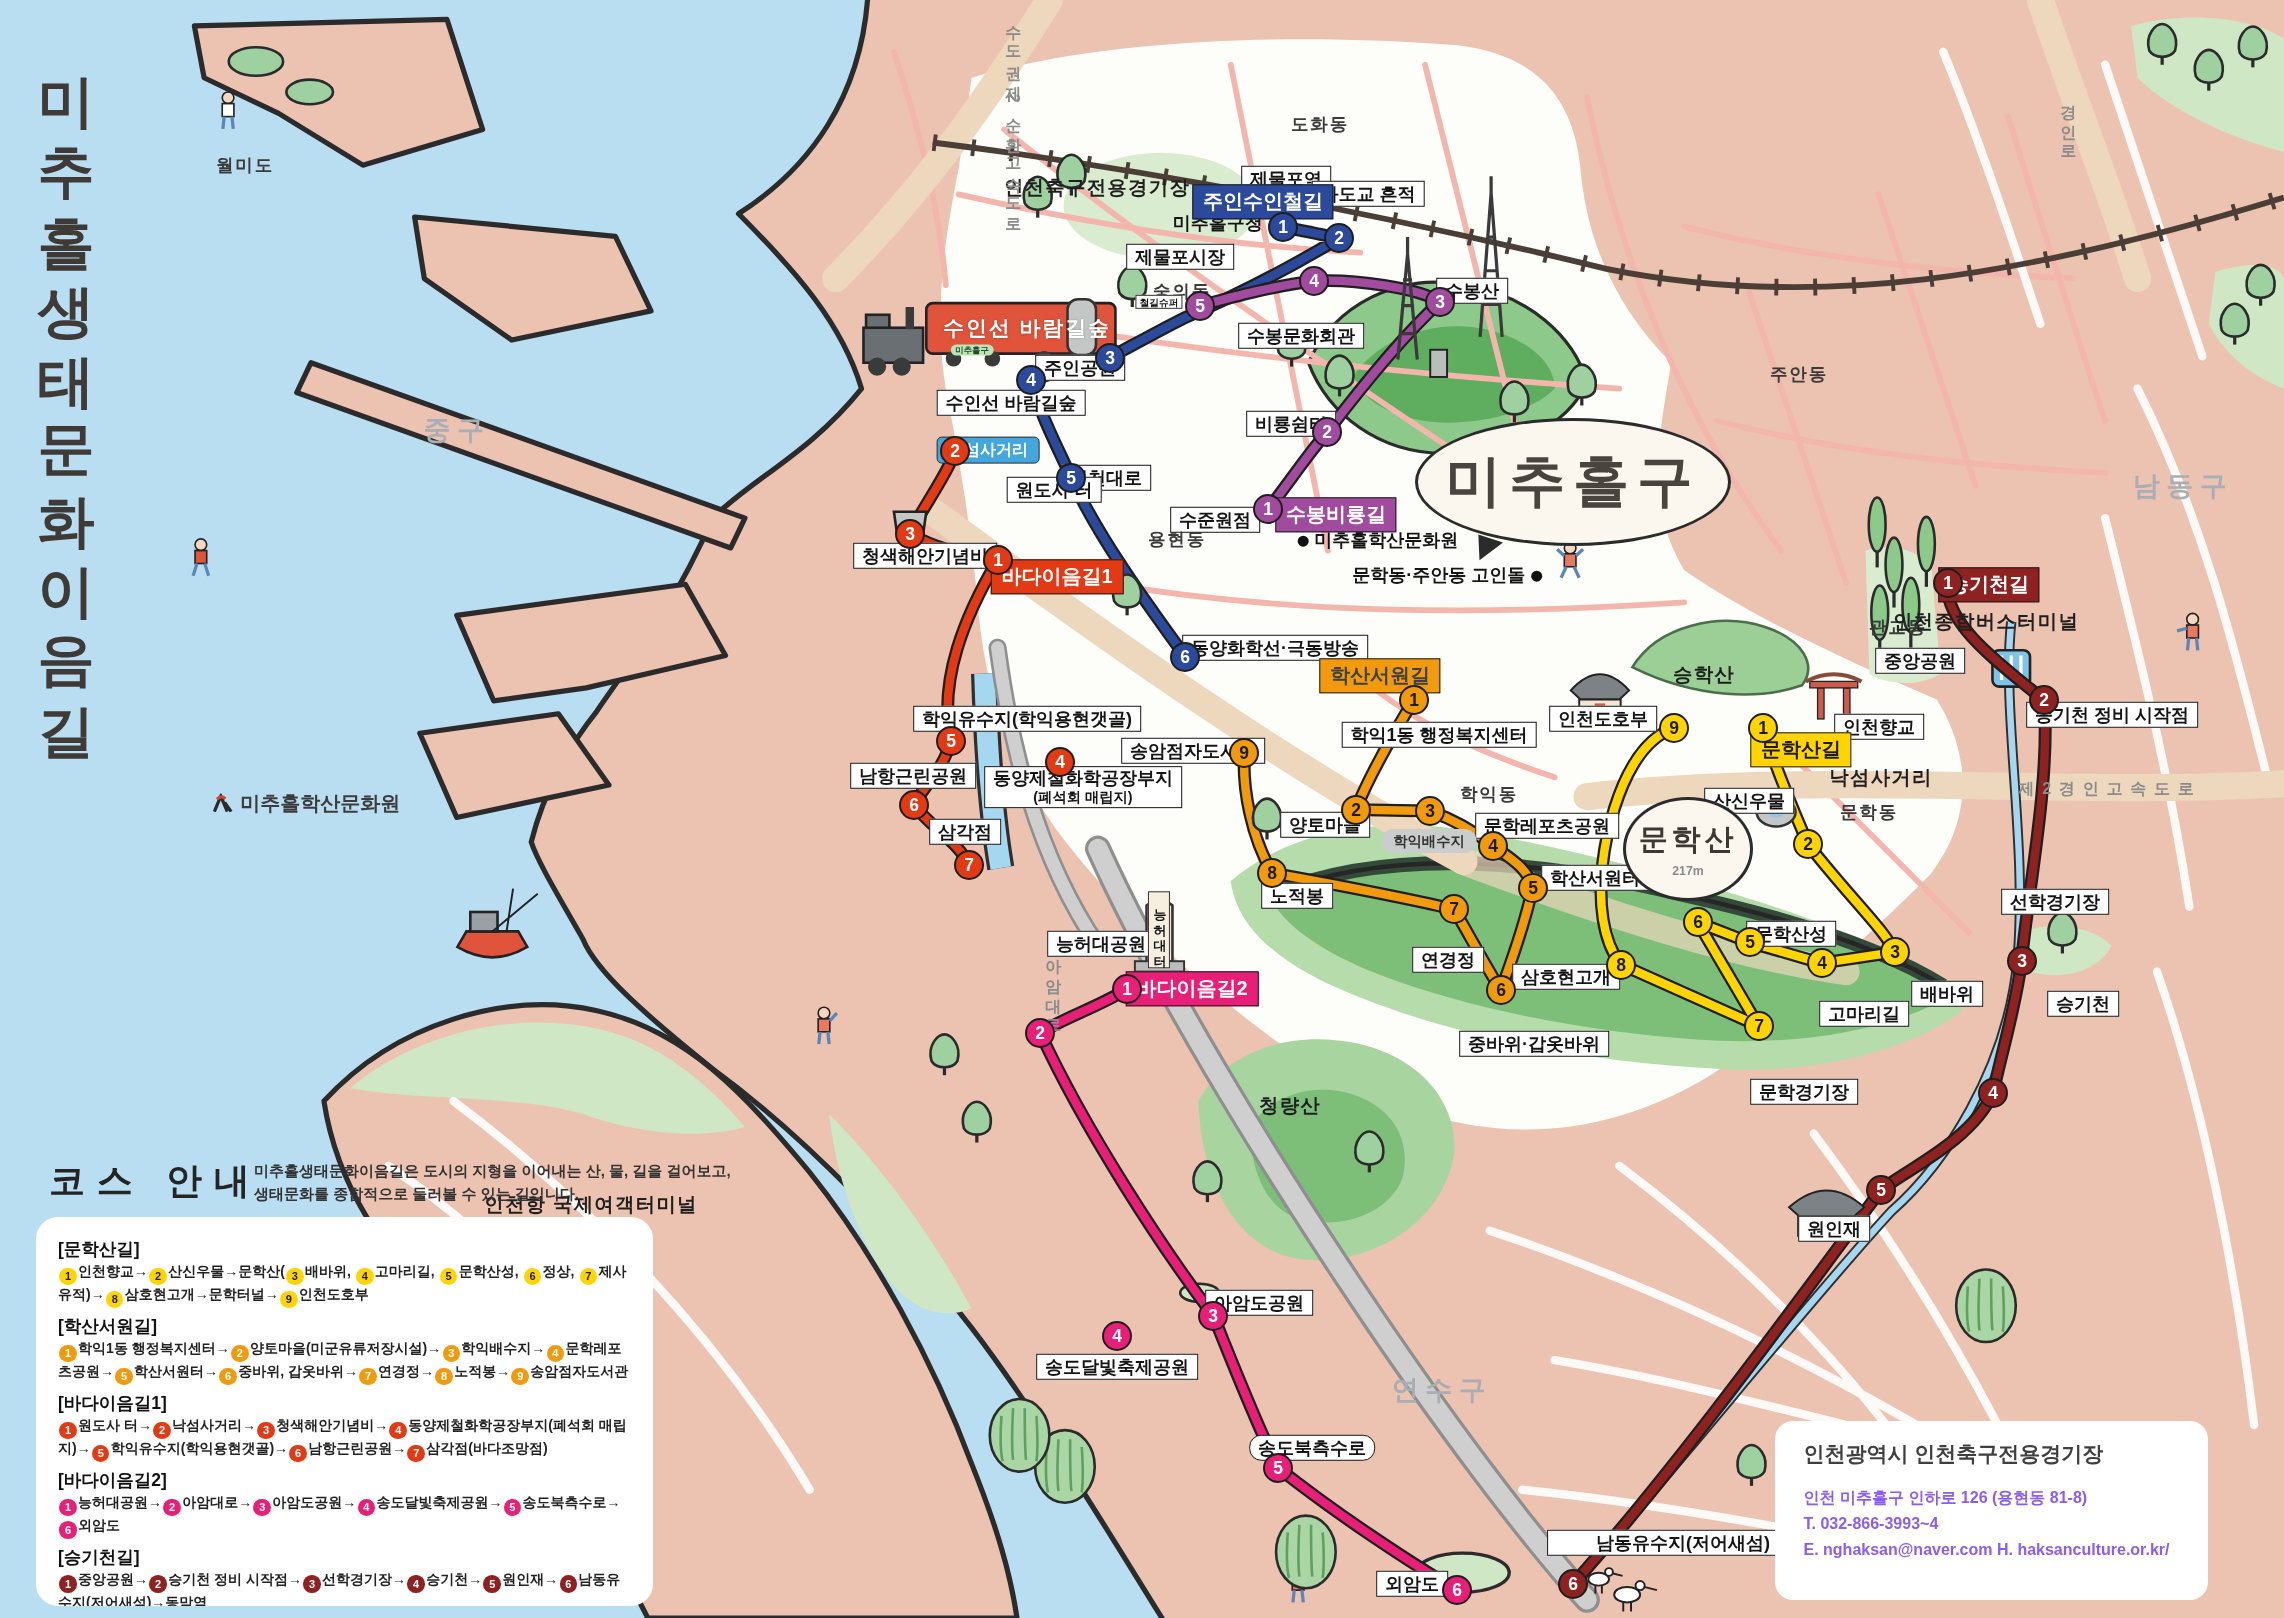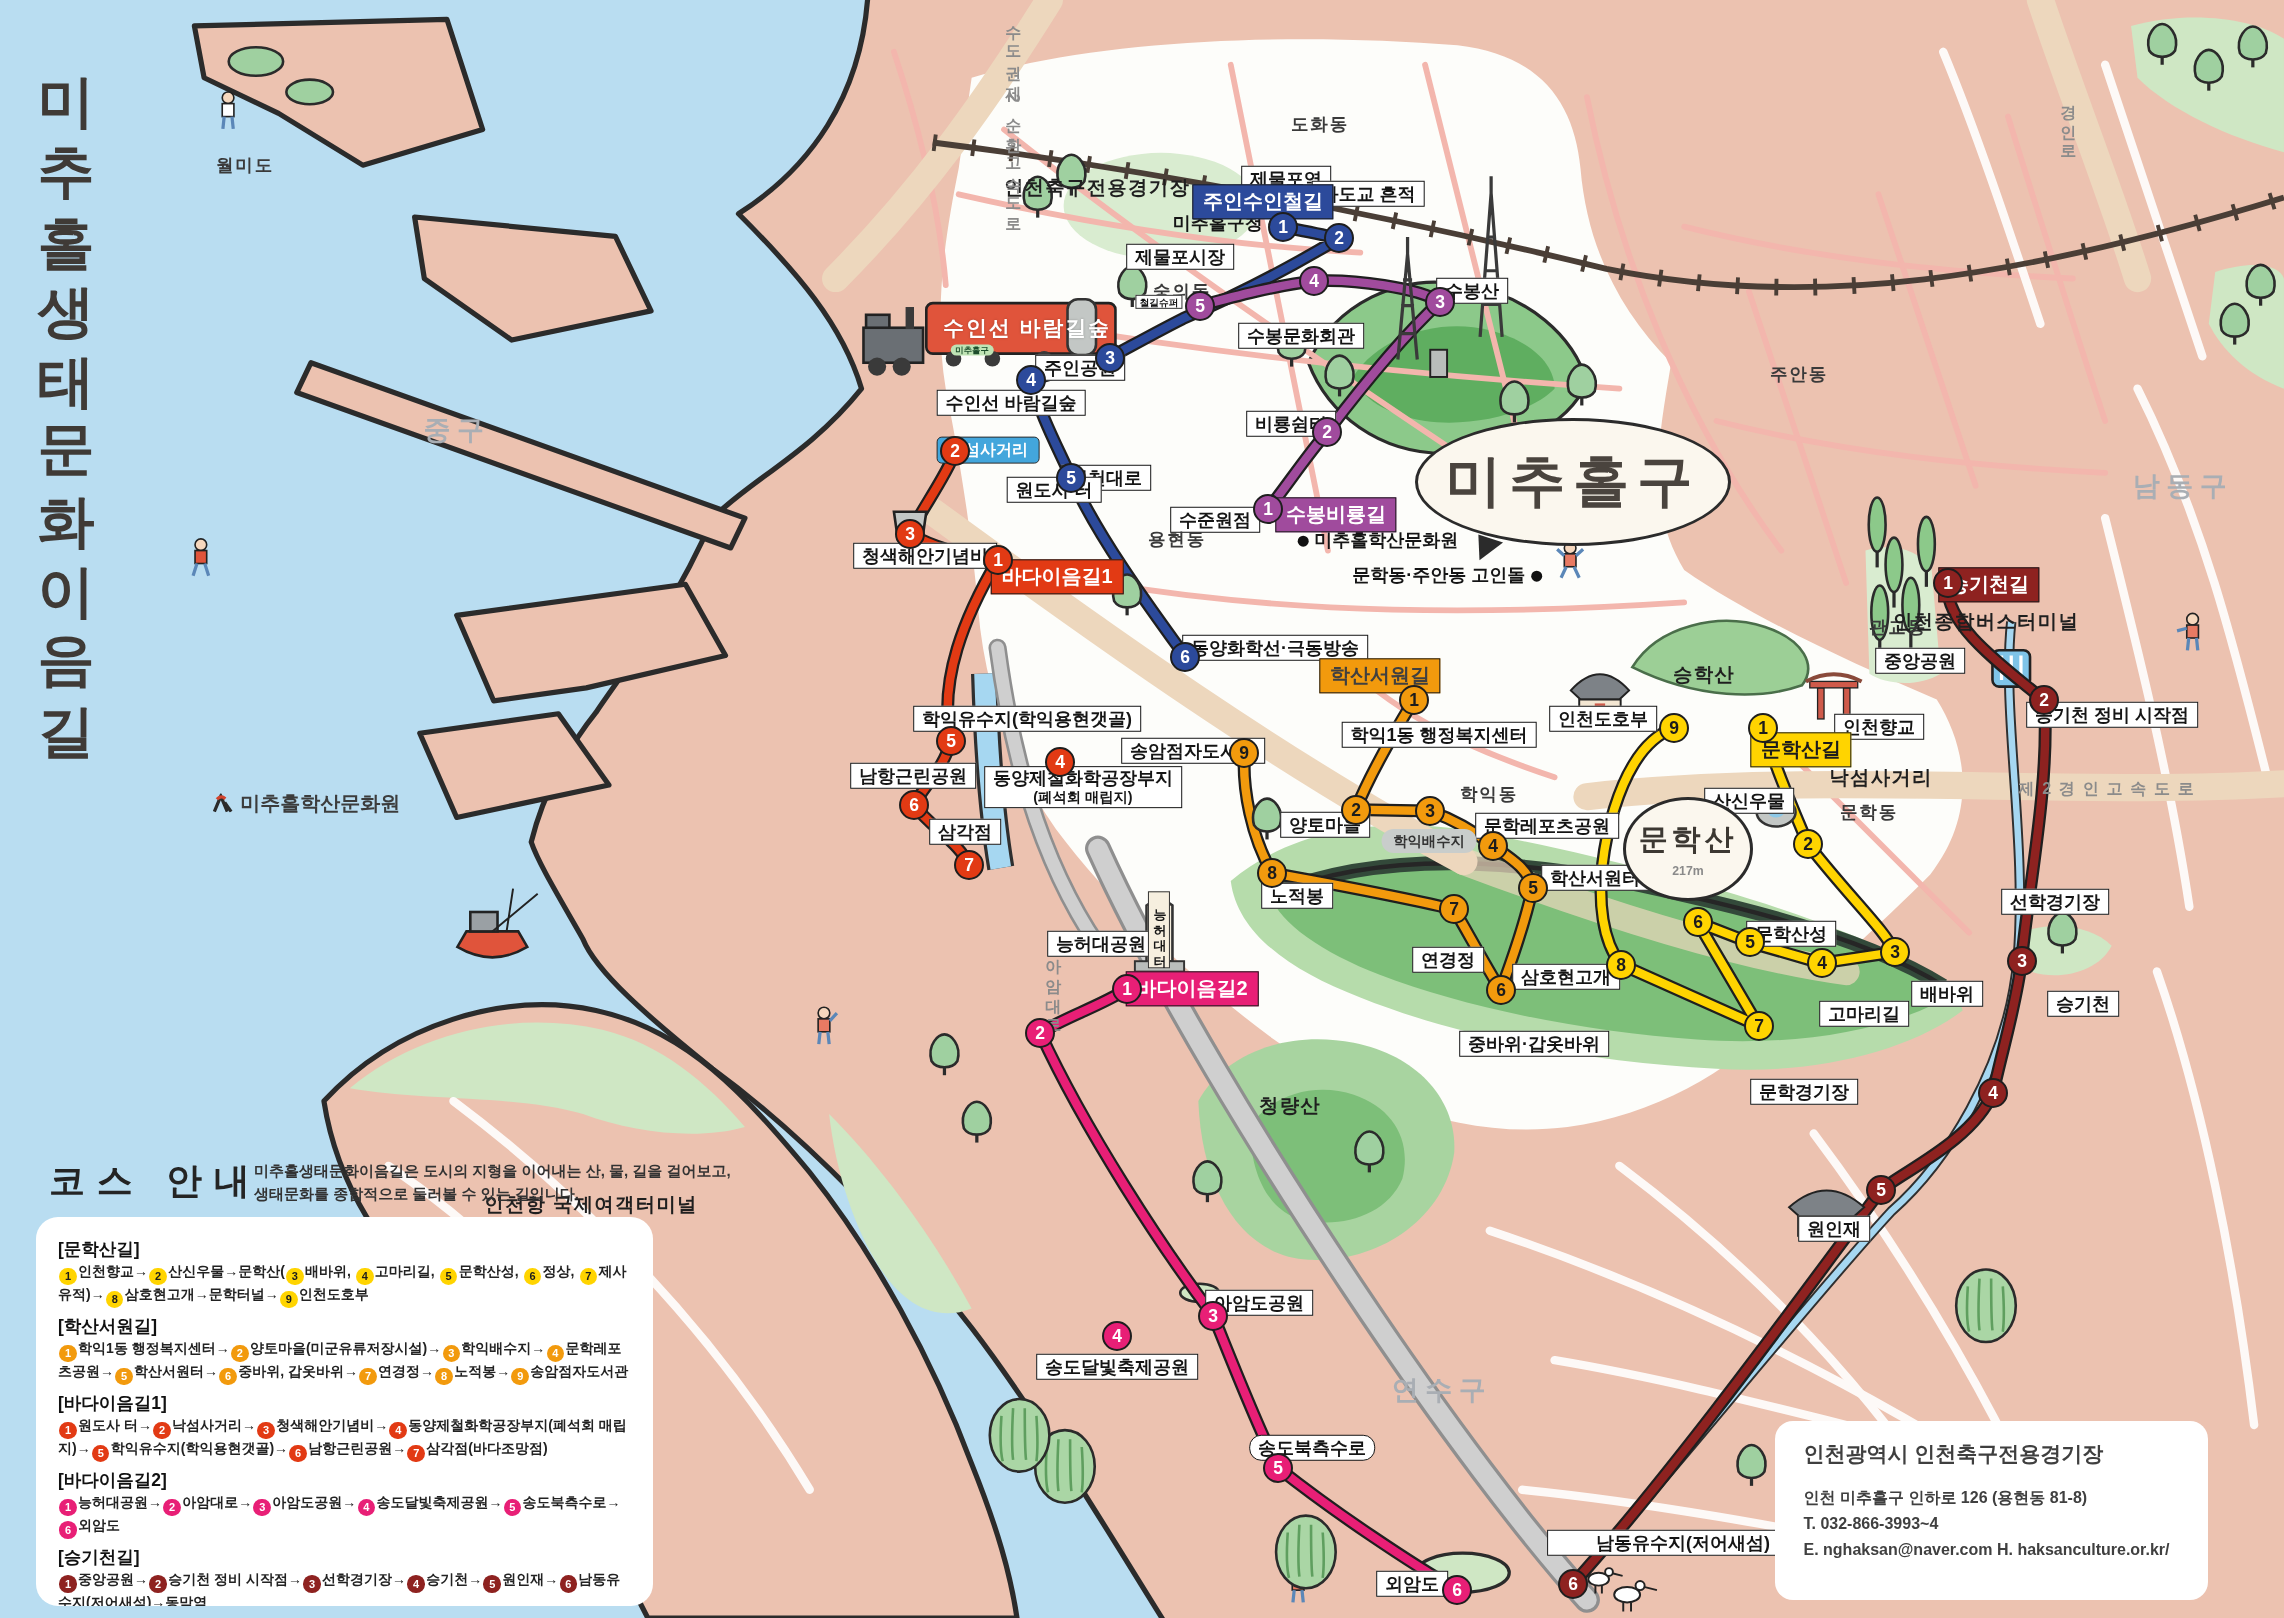--- a/index.html
+++ b/index.html
@@ -60,21 +60,21 @@
     border-radius:22px;padding:14.3px 22px;box-sizing:border-box;z-index:39;overflow:hidden;}
   .course-header{font-size:17.5px;font-weight:800;color:#111;margin-top:5.8px;}
   .course-line{font-size:14px;font-weight:600;color:#222;line-height:1.32;margin-top:1.3px;}
   .gb{display:inline-flex;align-items:center;justify-content:center;width:17.5px;height:17.5px;
     border-radius:50%;font-size:11px;font-weight:800;vertical-align:-3.9px;margin:0 1.3px;}
 
   
   #info-box{position:absolute;left:1775px;top:1421px;width:433px;height:179px;background:#fff;
     border-radius:18px;padding:19.4px 28.5px;box-sizing:border-box;z-index:40;}
   #info-org{font-size:21px;font-weight:800;color:#3f3f3f;margin-bottom:17px;}
-  .info-line{font-size:16px;font-weight:600;color:#404040;line-height:1.6;}
+  .info-line{font-size:16px;font-weight:600;color:#8b5cf6;line-height:1.6;}
 </style>
 </head>
 <body>
 
 <div id="stage">
 
   <svg id="terrain" width="2284" height="1618" viewBox="0 0 3526 2498">
     <defs>
       <g id="tr">
         <line x1="0" y1="0" x2="0" y2="-26" stroke="#2b2b2b" stroke-width="5"></line>

